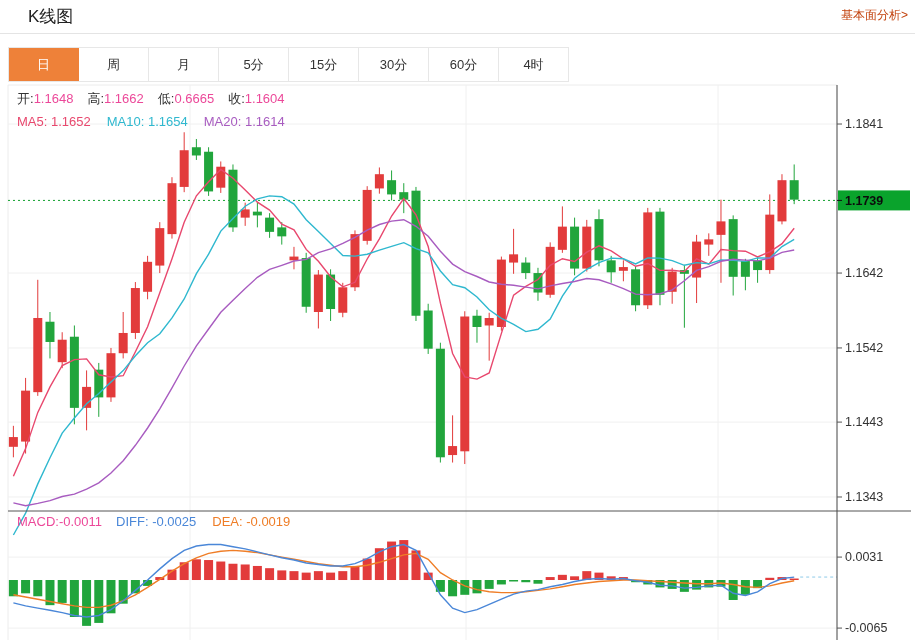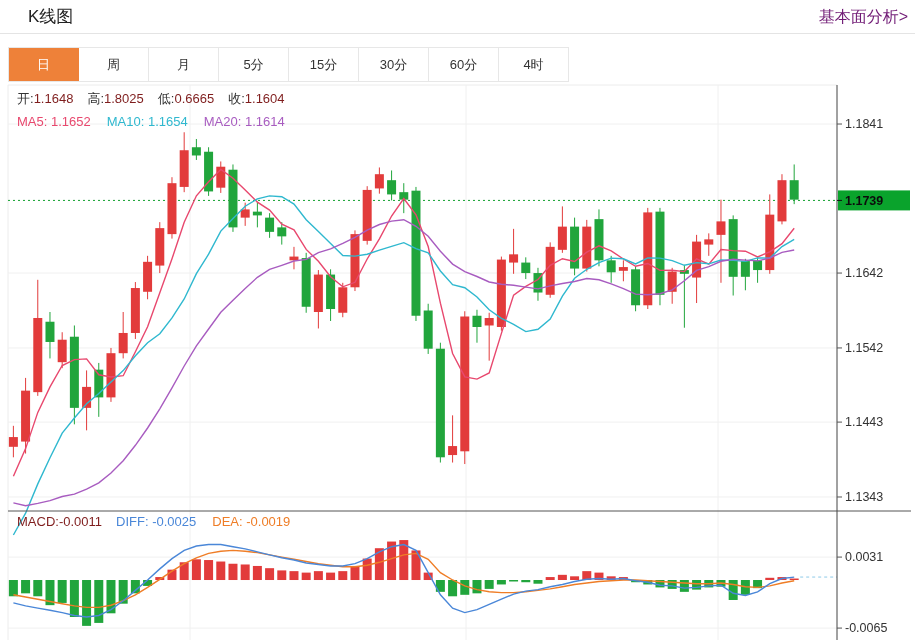--- a/index.html
+++ b/index.html
@@ -1,33 +1,33 @@
 <!DOCTYPE html>
 <html><head>
 <meta charset="utf-8">
 <style>
   html,body{margin:0;padding:0;background:#fff;}
   body{width:915px;height:640px;position:relative;overflow:hidden;
        font-family:"Liberation Sans","DejaVu Sans",sans-serif;color:#333;}
   .abs{position:absolute;}
   #page-title{left:28px;top:5px;font-size:17px;font-weight:normal;color:#222;}
-  #fund-link{right:7px;top:7px;font-size:16px;color:#701a75;text-decoration:none;}
+  #fund-link{right:7px;top:7px;font-size:12px;color:#c2410c;text-decoration:none;}
   #title-rule{left:0;top:33px;width:915px;height:1px;background:#e4e4e4;}
   #tabs{left:8px;top:47px;display:flex;border:1px solid #e7e7e7;background:#fff;}
   .tab{width:69px;height:33px;line-height:33px;text-align:center;font-size:13px;
        color:#333;border-right:1px solid #e7e7e7;cursor:pointer;background:#fff;}
   .tab:last-child{border-right:none;}
   .tab.active{background:#ee8139;color:#fff;border-right-color:#ee8139;}
   #chart-svg{left:0;top:0;z-index:1;}
   .legend{left:17px;z-index:2;font-size:13px;white-space:nowrap;}
   #ohlc-legend{top:90px;}
   #ma-legend{top:114px;}
   #macd-legend{top:514px;}
   .lab{color:#333;}
-  .grn{color:#7f1d1d;margin-right:14px;}
+  .grn{color:#ec4899;margin-right:14px;}
   .ma5{color:#e8486e;} .ma10{color:#2fb8cf;} .ma20{color:#a85cc0;}
   .diffc{color:#4a87d8;} .deac{color:#ef7d26;}
   .gap{margin-right:16px;}
 </style>
 </head>
 <body>
 
 <div class="abs" id="page-title">K线图</div>
 <a class="abs" id="fund-link" href="#">基本面分析&gt;</a>
 <div class="abs" id="title-rule"></div>
@@ -403,20 +403,20 @@
     <line x1="837" y1="557.0838672102504" x2="842" y2="557.0838672102504" stroke="#555"></line>
     <text x="845" y="557.0838672102504" font-size="12.5" fill="#333" dy=".35em">0.0031</text>
     <line x1="837" y1="628.0914385556202" x2="842" y2="628.0914385556202" stroke="#555"></line>
     <text x="845" y="628.0914385556202" font-size="12.5" fill="#333" dy=".35em">-0.0065</text>
     <rect x="838" y="190.41129603399526" width="72" height="20" fill="#0aa32c"></rect>
     <line x1="837" y1="200.41129603399526" x2="842" y2="200.41129603399526" stroke="#111"></line>
     <text x="845" y="200.41129603399526" font-size="12.5" font-weight="bold" fill="#0c0c0c" dy=".35em">1.1739</text>
   </svg>
 
 <div class="abs legend" id="ohlc-legend">
-  <span class="lab">开:</span><span class="grn">1.1648</span><span class="lab">高:</span><span class="grn">1.8025</span><span class="lab">低:</span><span class="grn">0.6665</span><span class="lab">收:</span><span class="grn">1.1604</span>
+  <span class="lab">开:</span><span class="grn">1.1648</span><span class="lab">高:</span><span class="grn">1.1662</span><span class="lab">低:</span><span class="grn">0.6665</span><span class="lab">收:</span><span class="grn">1.1604</span>
 </div>
 <div class="abs legend" id="ma-legend">
   <span class="ma5">MA5:</span>&nbsp;<span class="ma5 gap">1.1652</span><span class="ma10">MA10:</span>&nbsp;<span class="ma10 gap">1.1654</span><span class="ma20">MA20:</span>&nbsp;<span class="ma20 gap">1.1614</span>
 </div>
 <div class="abs legend" id="macd-legend">
   <span class="grn" style="margin-right:0">MACD:</span><span class="grn">-0.0011</span><span class="diffc">DIFF:</span>&nbsp;<span class="diffc gap">-0.0025</span><span class="deac">DEA:</span>&nbsp;<span class="deac">-0.0019</span>
 </div>
 
 </body></html>

